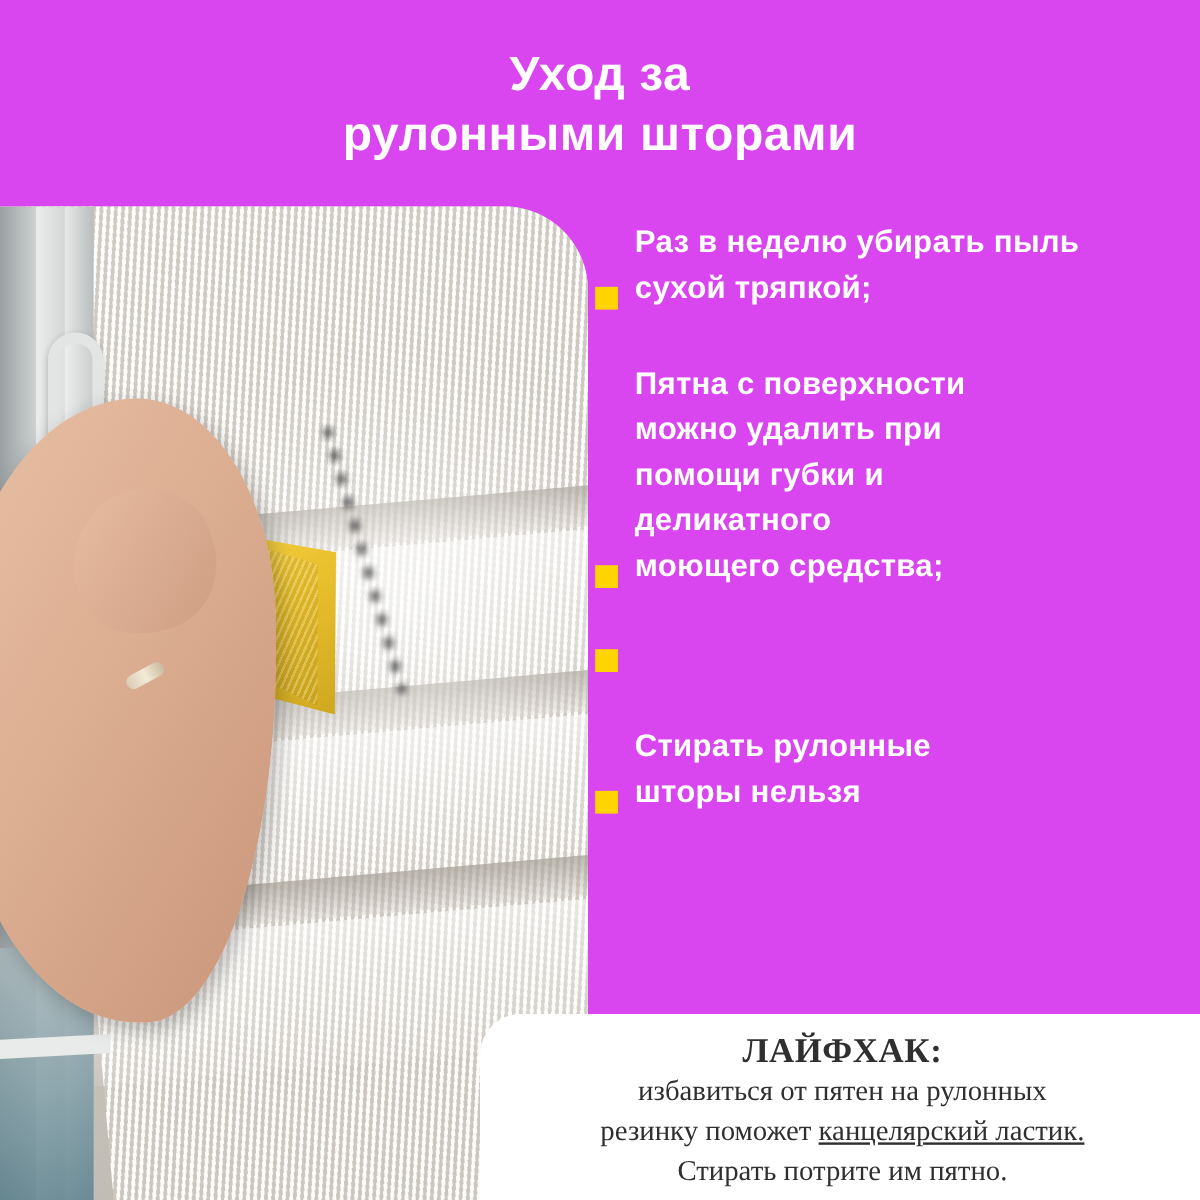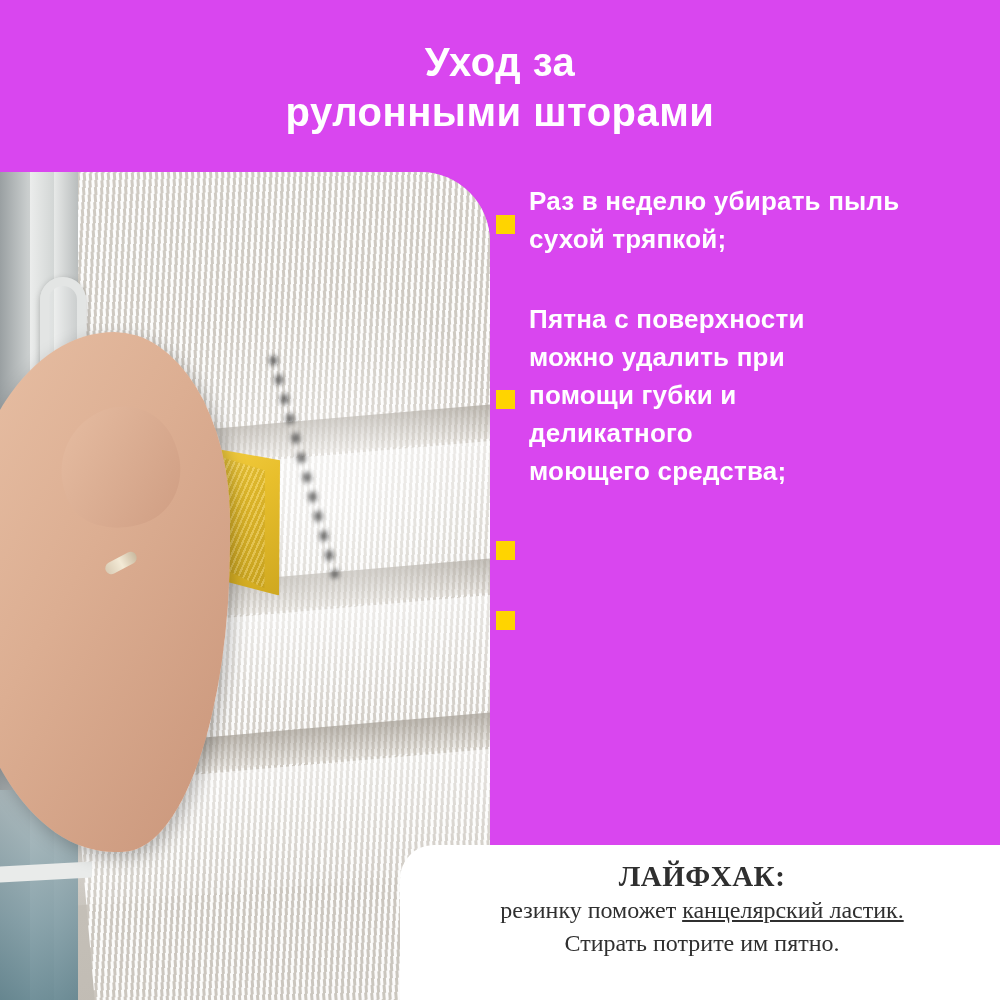--- a/index.html
+++ b/index.html
@@ -186,21 +186,21 @@
   }
   
   .list {
     position: absolute;
     left: 496px;
     top: 182px;
     width: 496px;
   }
   .bullet-row {
     display: flex;
-    align-items: center;
+    align-items: flex-end;
     margin-bottom: 42px;
   }
   .bullet-sq {
     flex: 0 0 auto;
     width: 19px; height: 19px;
     background: #ffd400;
     margin-top: 9px;
     margin-right: 14px;
   }
   .bullet-text {
@@ -288,23 +288,26 @@
 деликатного
 моющего средства;</div>
     </div>
 
     <div class="bullet-row">
       <div class="bullet-sq"></div>
     </div>
 
     <div class="bullet-row">
       <div class="bullet-sq"></div>
+      <div class="bullet-text">Стирать рулонные
+шторы нельзя</div>
     </div>
 
   </div>
 
   <div class="lifehack">
     <div class="lifehack-title">ЛАЙФХАК:</div>
+    <div class="lifehack-body">избавиться от пятен на рулонных</div>
     <div class="lifehack-body"><span>резинку поможет </span><span class="u">канцелярский ластик.</span></div>
     <div class="lifehack-body">Стирать потрите им пятно.</div>
   </div>
 
 </div>
 
 </body></html>

